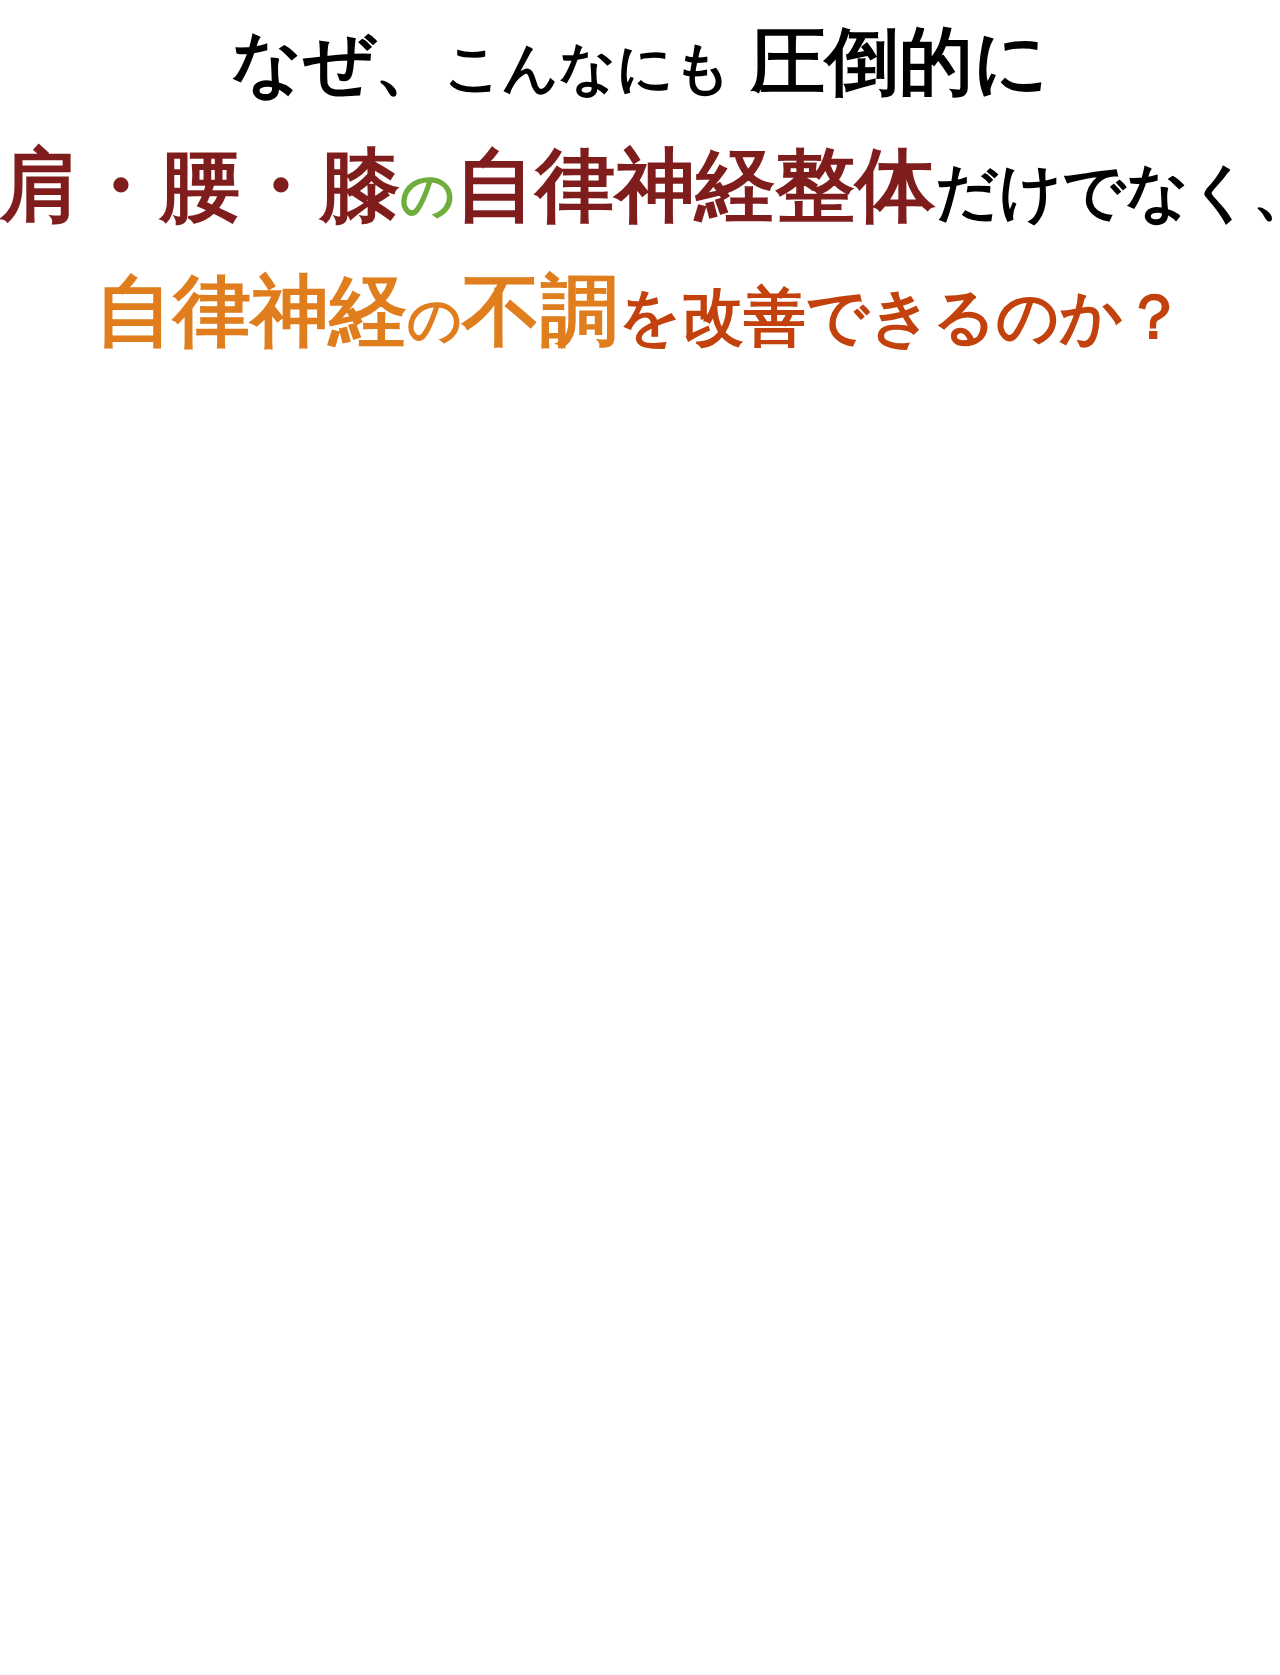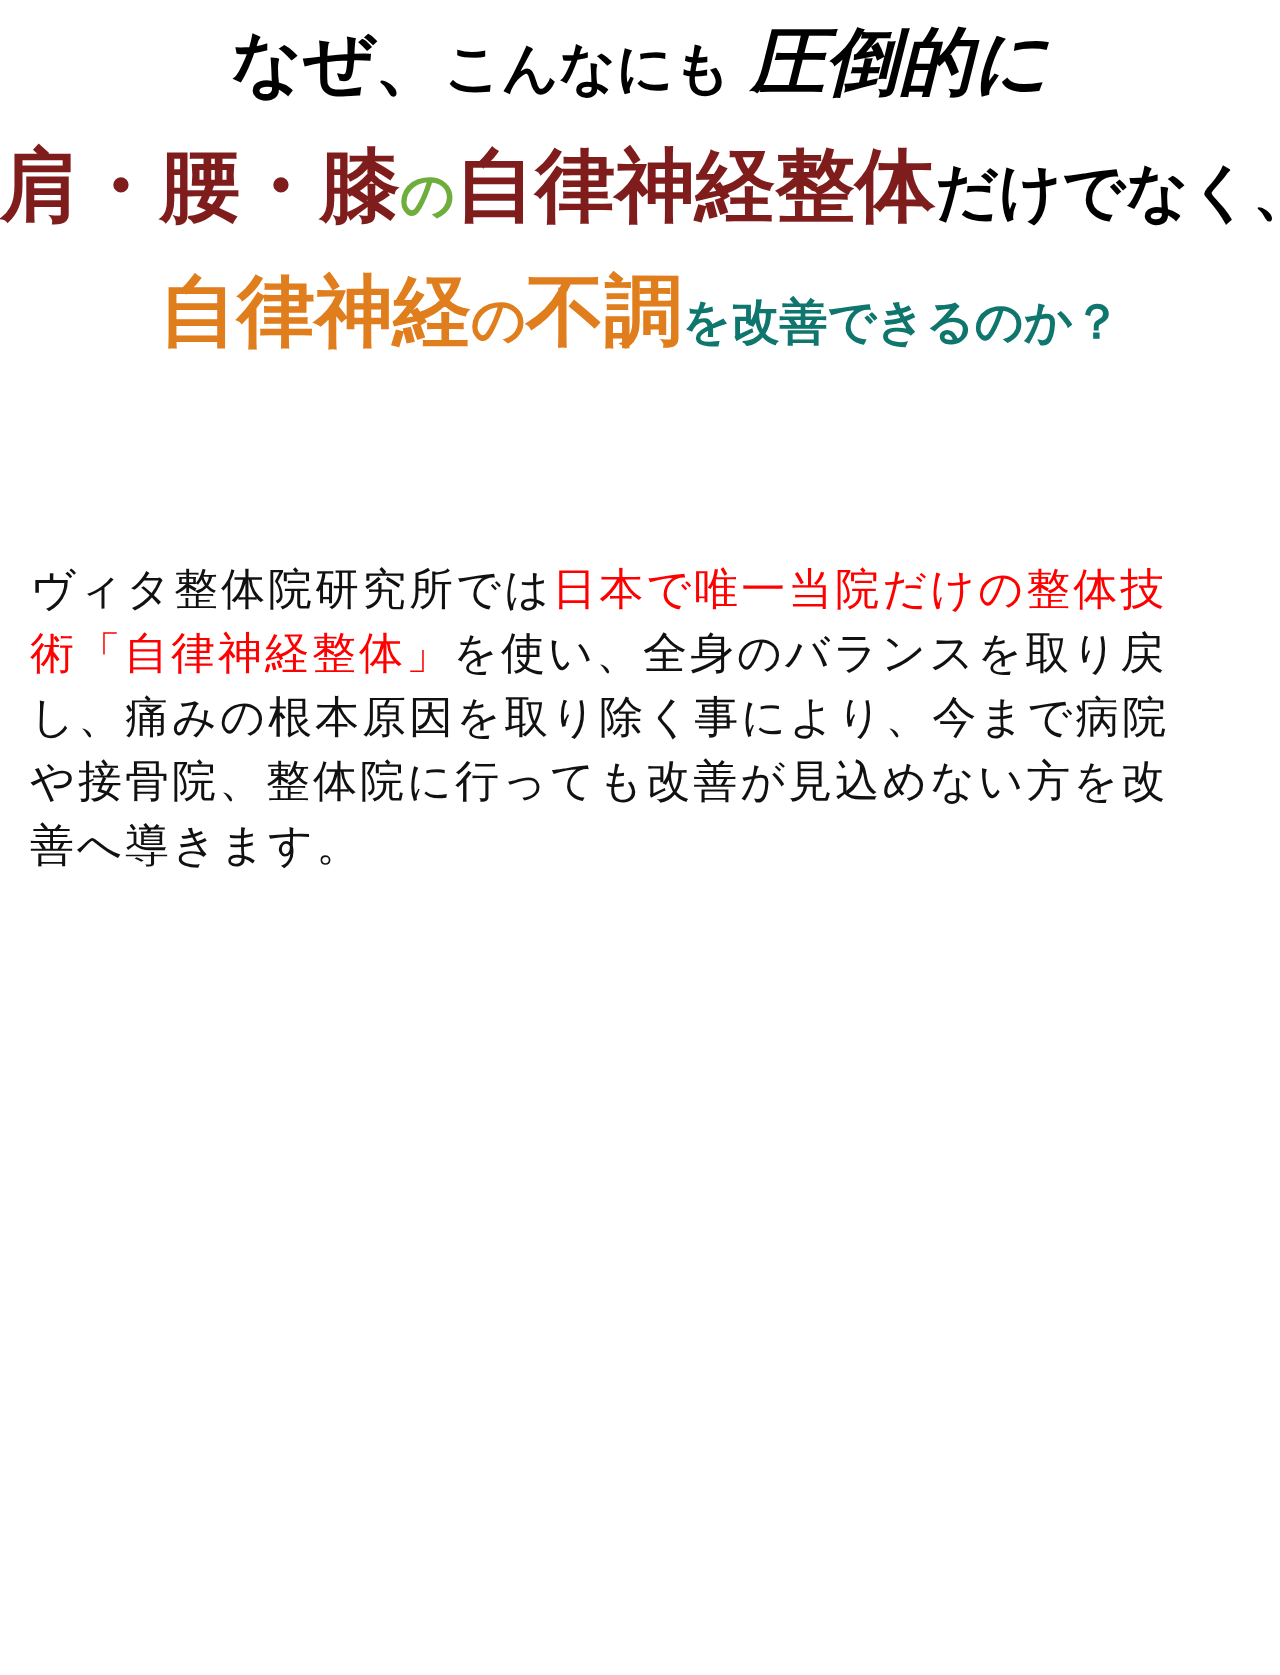--- a/index.html
+++ b/index.html
@@ -22,29 +22,29 @@
     font-family: "Liberation Serif", "DejaVu Serif", serif;
     font-weight: 700;
     color: #000000;
   }
   .h-line {
     line-height: 104px;
     white-space: nowrap;
   }
   .h-line1 .h-big1   { font-size: 70px; }
   .h-line1 .h-small1 { font-size: 56px; margin-right: 20px; }
-  .h-line1 .h-big1b  { font-size: 74px; font-style: italic; }
+  .h-line1 .h-big1b  { font-size: 74px; }
 
   .h-line2 .h-green-big   { font-size: 80px; color: #7f1d1d; }
   .h-line2 .h-green-small { font-size: 54px; color: #6fae3c; }
   .h-line2 .h-black-tail  { font-size: 62px; color: #000000; }
 
   .h-line3 .h-orange-big   { font-size: 78px; color: #e07d1d; margin-top: 36px; }
   .h-line3 .h-orange-small { font-size: 54px; color: #e07d1d; }
-  .h-line3 .h-black-tail   { font-size: 48px; color: #0f766e; }
+  .h-line3 .h-black-tail   { font-size: 62px; color: #c2410c; }
 
   
   .body-copy {
     margin-top: 44px;
     padding-left: 30px;
     font-family: "Liberation Sans", "DejaVu Sans", sans-serif;
     font-size: 44px;
     line-height: 64px;
     letter-spacing: 3px;
     color: #111111;
@@ -64,23 +64,18 @@
 
   <header class="heading">
     <div class="h-line h-line1"><span class="h-big1">なぜ、</span><span class="h-small1">こんなにも</span><span class="h-big1b">圧倒的に</span></div>
 
     <div class="h-line h-line2"><span class="h-green-big">肩・腰・膝</span><span class="h-green-small">の</span><span class="h-green-big">自律神経整体</span><span class="h-black-tail">だけでなく、</span></div>
 
     <div class="h-line h-line3"><span class="h-orange-big">自律神経</span><span class="h-orange-small">の</span><span class="h-orange-big">不調</span><span class="h-black-tail">を改善できるのか？</span></div>
   </header>
 
   <main class="body-copy">
-    <p class="para"><span>ヴィタ整体院研究所では</span><span class="red">日本で唯一当院だけの整体技
-術「自律神経整体」</span><span>を使い、全身のバランスを取り戻
-し、痛みの根本原因を取り除く事により、今まで病院
-や接骨院、整体院に行っても改善が見込めない方を改
-善へ導きます。</span></p>
 
 
     
   </main>
 
 </div>
 
 </body></html>

